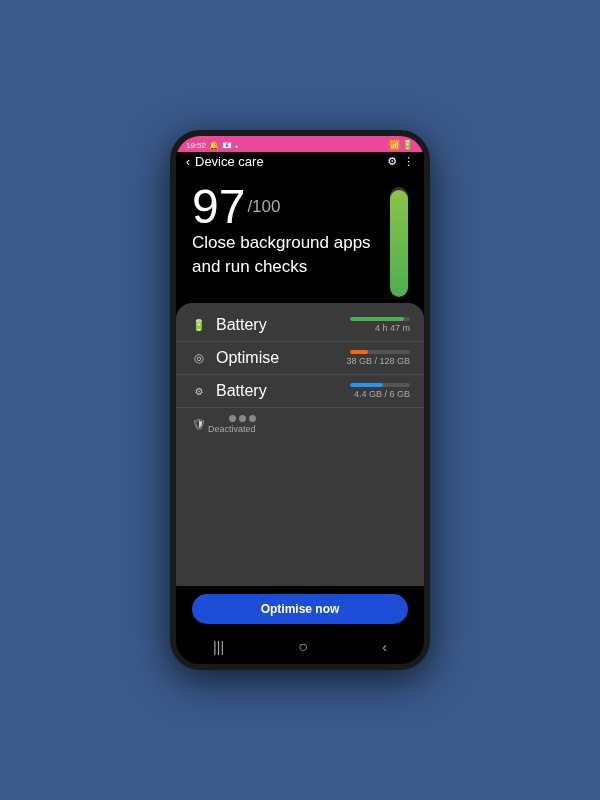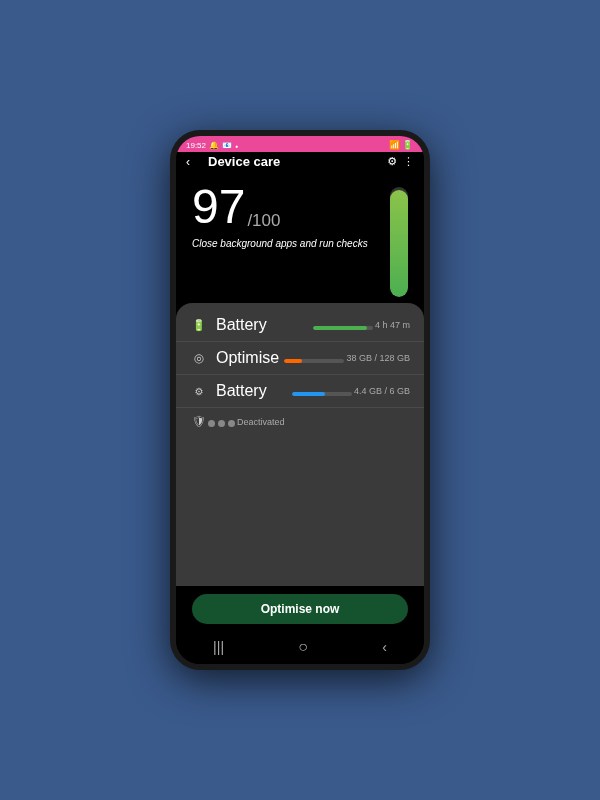--- a/index.html
+++ b/index.html
@@ -51,55 +51,53 @@
     
     .top-bar {
       background: #000;
       display: flex;
       align-items: center;
       justify-content: space-between;
       padding: 2px 10px 4px;
       flex-shrink: 0;
     }
     .top-bar-left { display: flex; align-items: center; gap: 5px; }
-    .top-bar-title { color: #fff; font-size: 13px; font-weight: 700; margin-left: 13px; }
+    .top-bar-title { color: #fff; font-size: 13px; font-weight: 400; }
     .top-bar-back { color: #fff; font-size: 12px; }
     .top-bar-right { display: flex; align-items: center; gap: 6px; color: #fff; font-size: 11px; }
 
     
     .score-area {
       background: #000;
       padding: 10px 16px 6px;
       display: flex;
       align-items: flex-start;
       gap: 10px;
       flex-shrink: 0;
     }
     .score-left { flex: 1; }
     .score-number {
       display: flex;
-      align-items: flex-end;
+      align-items: center;
       gap: 2px;
     }
     .score-big {
       font-size: 48px;
       font-weight: 200;
       color: #fff;
       line-height: 1;
     }
     .score-small {
       font-size: 17px;
       color: #aaa;
     }
     .score-desc {
       color: #fff;
-      font-size: 10px;
-      margin-top: 6px;
+      font-size: 17px;
       line-height: 1.4;
-      font-style: italic;
     }
     .score-bar-container {
       width: 18px;
       height: 110px;
       background: #333;
       border-radius: 9px;
       overflow: hidden;
       display: flex;
       align-items: flex-end;
       margin-top: 4px;
@@ -137,21 +135,21 @@
     }
     .stat-label {
       flex: 1;
       color: #fff;
       font-size: 16px;
       font-weight: 500;
       margin-left: 8px;
     }
     .stat-right {
       display: flex;
-      flex-direction: row;
+      flex-direction: column;
       align-items: flex-end;
       gap: 2px;
     }
     .stat-bar-track {
       width: 60px;
       height: 4px;
       background: #555;
       border-radius: 2px;
       overflow: hidden;
     }
@@ -178,21 +176,21 @@
     }
 
     
     .optimise-area {
       background: #000;
       padding: 8px 16px;
       flex-shrink: 0;
     }
     .optimise-btn {
       width: 100%;
-      background: #14532d;
+      background: #1d4ed8;
       border: none;
       border-radius: 20px;
       color: #fff;
       font-size: 12px;
       font-weight: 600;
       padding: 8px 0;
       cursor: pointer;
       text-align: center;
     }
 

